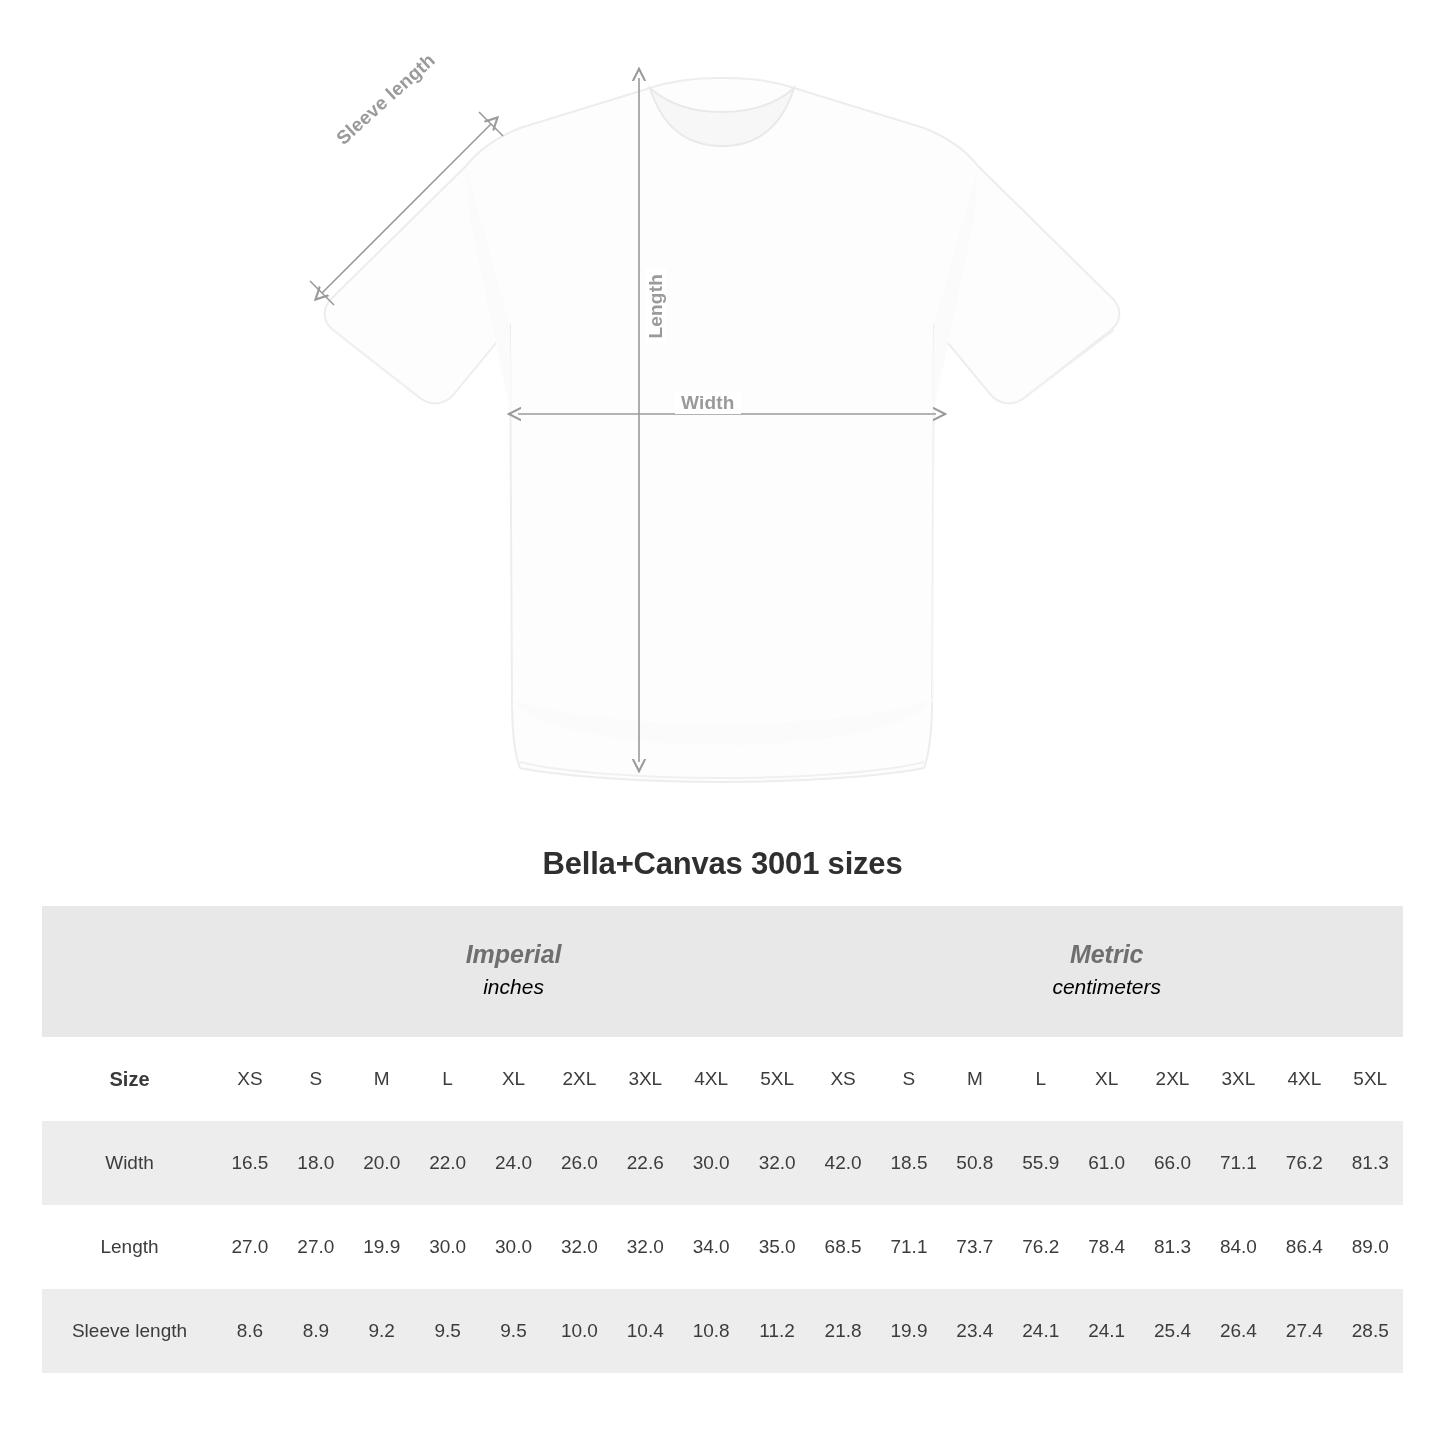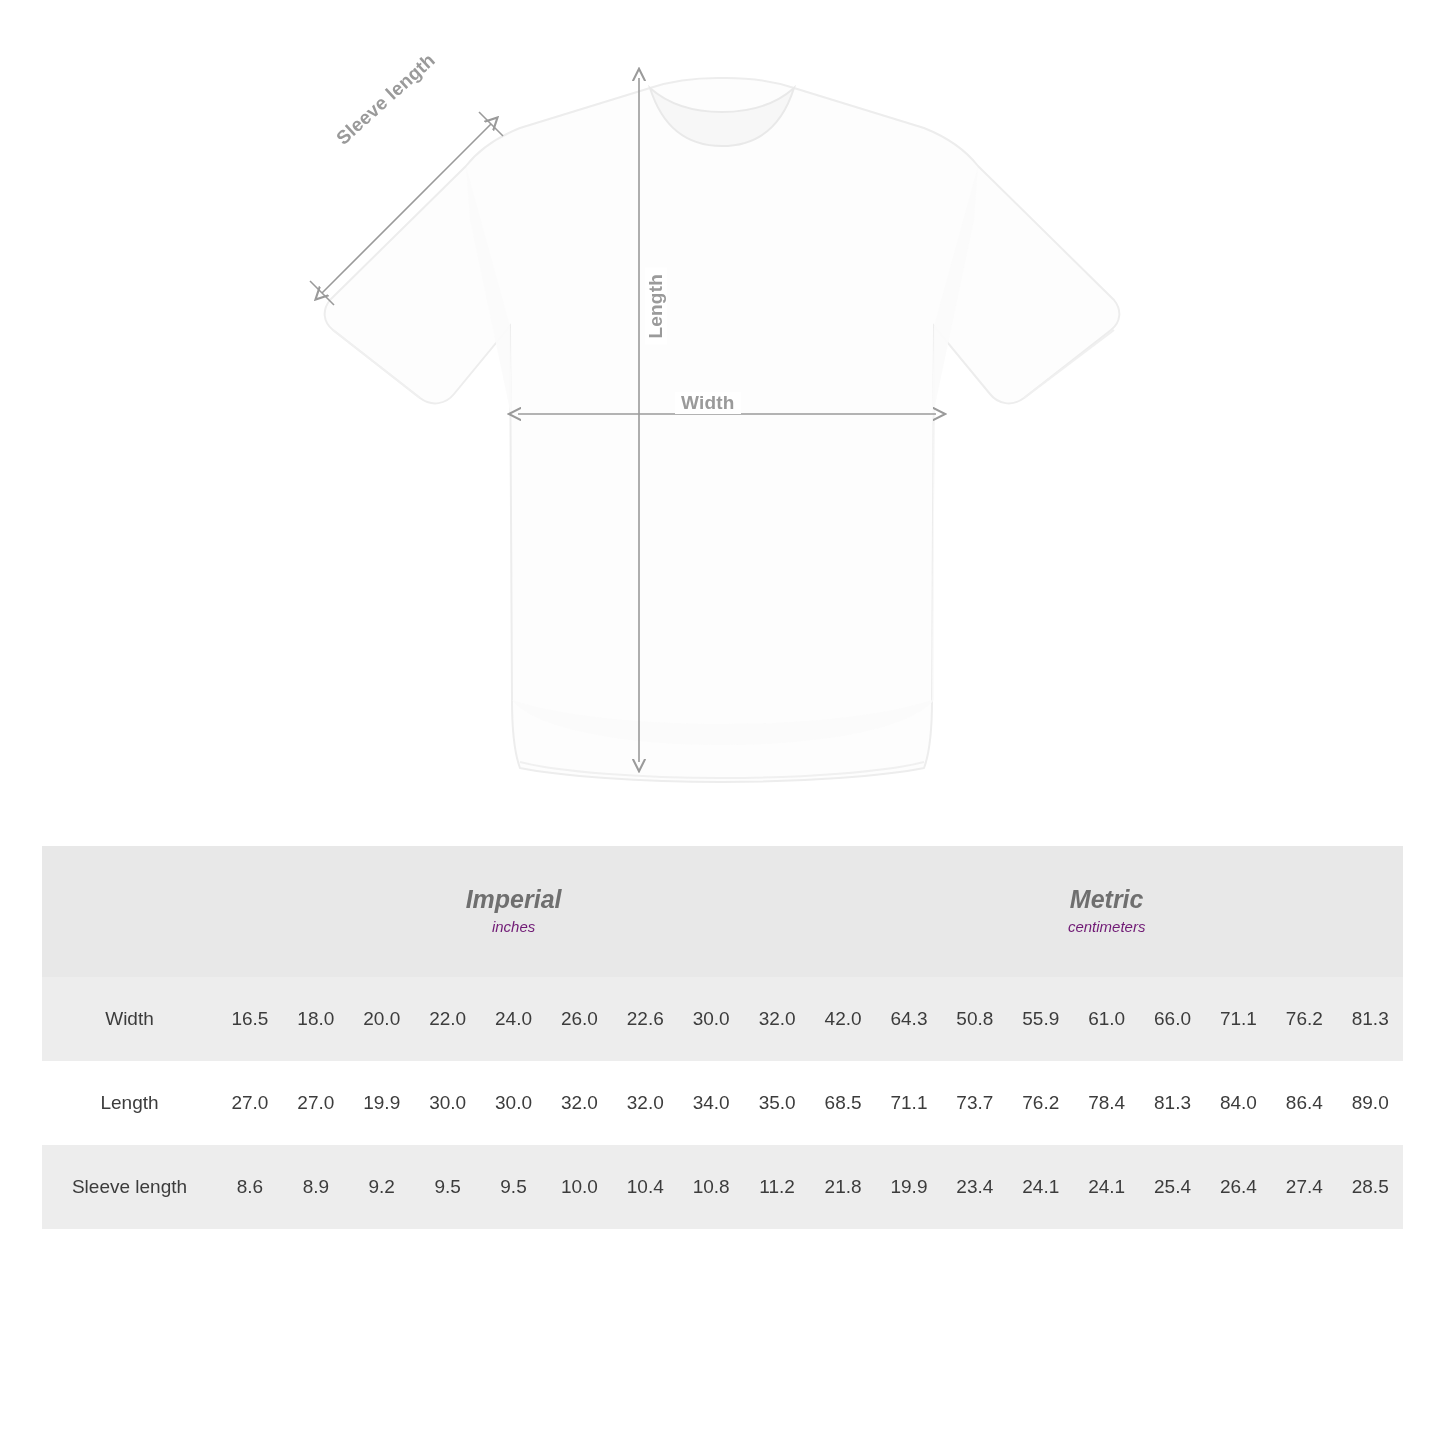--- a/index.html
+++ b/index.html
@@ -101,23 +101,23 @@
     background: #e8e8e8;
   }
   .unit-name {
     font-size: 25px;
     font-style: italic;
     font-weight: bold;
     color: #6f6f6f;
     line-height: 1.25;
   }
   .unit-sub {
-    font-size: 15px;
+    font-size: 21px;
     font-style: italic;
-    color: #701a75;
+    color: #000000;
     line-height: 1.6;
   }
   .size-row td {
     height: 84px;
     background: #ffffff;
     font-weight: bold;
     font-size: 20px;
     color: #3a3a3a;
   }
   .size-row td.rowhead {
@@ -204,20 +204,21 @@
       <line x1="479" y1="112" x2="503" y2="136"></line>
     </g>
   </svg>
 
   <div class="dim-label width-label">Width</div>
   <div class="dim-label length-label">Length</div>
   <div class="dim-label sleeve-label">Sleeve length</div>
 </div>
 
 <div class="title-block">
+  <div class="chart-title">Bella+Canvas 3001 sizes</div>
 </div>
 
 <div class="table-wrap">
   <table class="size-table">
     <colgroup>
       <col class="label-col">
       <col class="data-col">
         <col class="data-col">
         <col class="data-col">
         <col class="data-col">
@@ -242,34 +243,55 @@
         <td colspan="9">
           <div class="unit-name">Imperial</div>
           <div class="unit-sub">inches</div>
         </td>
         <td colspan="9">
           <div class="unit-name">Metric</div>
           <div class="unit-sub">centimeters</div>
         </td>
       </tr>
 
+      <tr class="size-row">
+        <td class="rowhead">Size</td>
+        <td>XS</td>
+        <td>S</td>
+        <td>M</td>
+        <td>L</td>
+        <td>XL</td>
+        <td>2XL</td>
+        <td>3XL</td>
+        <td>4XL</td>
+        <td>5XL</td>
+        <td>XS</td>
+        <td>S</td>
+        <td>M</td>
+        <td>L</td>
+        <td>XL</td>
+        <td>2XL</td>
+        <td>3XL</td>
+        <td>4XL</td>
+        <td>5XL</td>
+      </tr>
 
       <tr class="data-row shade">
         <td class="rowhead">Width</td>
         <td>16.5</td>
         <td>18.0</td>
         <td>20.0</td>
         <td>22.0</td>
         <td>24.0</td>
         <td>26.0</td>
         <td>22.6</td>
         <td>30.0</td>
         <td>32.0</td>
         <td>42.0</td>
-        <td>64.3</td>
+        <td>18.5</td>
         <td>50.8</td>
         <td>55.9</td>
         <td>61.0</td>
         <td>66.0</td>
         <td>71.1</td>
         <td>76.2</td>
         <td>81.3</td>
       </tr>
 
       <tr class="data-row plain">

